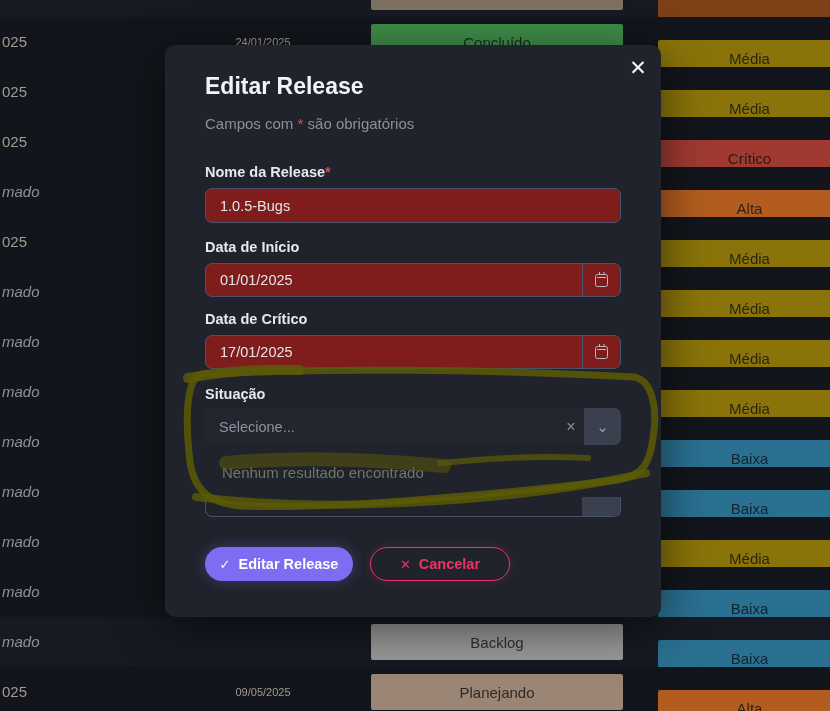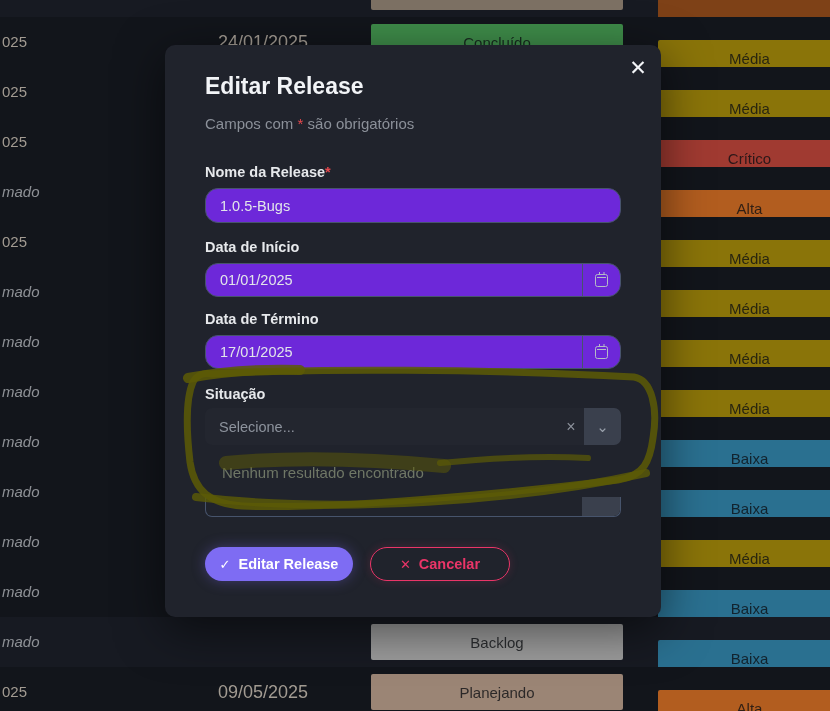--- a/index.html
+++ b/index.html
@@ -6,39 +6,39 @@
   .screen{
     position:relative;width:830px;height:711px;overflow:hidden;
     background:#0f1117;
     font-family:"Liberation Sans","DejaVu Sans",sans-serif;
     color:#e6e8ec;
   }
   
   .row{position:absolute;left:0;width:830px;height:50px;background:#12151b;border-bottom:1px solid #0ea5e9;}
   .row.light{background:#171a22;}
   .c1{position:absolute;left:2px;top:0;line-height:50px;font-size:15px;}
-  .c2{position:absolute;left:165px;width:196px;top:0;line-height:50px;font-size:18px;text-align:center;}
+  .c2{position:absolute;left:165px;width:196px;top:0;line-height:50px;font-size:11px;text-align:center;}
   .it{font-style:italic;color:#8e9196;}
   .dt{color:#a29b92;}
   .badge{position:absolute;top:7px;height:36px;border-radius:2px;background:transparent;
          display:flex;align-items:center;justify-content:center;
          font-size:15px;color:rgba(12,14,18,.78);text-align:center;}
   .badge.st{left:371px;width:252px;}
   .badge.pr{left:658px;width:183px;margin-top:16px;}
   
   .modal{position:absolute;left:165px;top:45px;width:496px;height:572px;background:#20232c;
          border-radius:10px;box-shadow:0 12px 48px rgba(0,0,0,.55);z-index:10;}
   .close{position:absolute;left:458px;top:8px;width:30px;height:30px;border:none;background:transparent;
          color:#f2f4f7;font-size:21px;line-height:30px;text-align:center;cursor:pointer;padding:0;}
   .title{position:absolute;left:40px;top:28px;font-size:23px;font-weight:600;color:#f2f4f7;}
   .subtitle{position:absolute;left:40px;top:70px;font-size:15px;color:#8b9099;}
   .star{color:#e5484d;}
   .lbl{position:absolute;left:40px;font-size:14.5px;font-weight:600;color:#e6e8eb;}
-  .inputbox{position:absolute;left:40px;width:416px;border:1px solid #47546c;border-radius:13px;
-            background:#6d28d9;display:flex;align-items:stretch;box-sizing:border-box;}
+  .inputbox{position:absolute;left:40px;width:416px;border:1px solid #47546c;border-radius:7px;
+            background:#7f1d1d;display:flex;align-items:stretch;box-sizing:border-box;}
   .inputbox input{flex:1;min-width:0;background:transparent;border:none;outline:none;color:#e2e5ea;
                   font-size:14.5px;padding:0 14px;font-family:inherit;}
   .calbtn{width:37px;border-left:1px solid #47546c;display:flex;align-items:center;justify-content:center;cursor:pointer;}
   .cal{width:13px;height:13px;border:1.5px solid #b6bcc6;border-radius:2.5px;position:relative;box-sizing:border-box;}
   .cal::before{content:"";position:absolute;left:1px;right:1px;top:2px;height:1.5px;background:#b6bcc6;}
   .cal::after{content:"";position:absolute;left:2.5px;top:-3px;width:1.5px;height:2px;background:#b6bcc6;box-shadow:4.5px 0 0 #b6bcc6;}
   .select{position:absolute;left:40px;top:363px;width:416px;height:37px;background:#23262f;
           border-radius:7px;display:flex;align-items:center;cursor:pointer;}
   .select .ph{flex:1;padding-left:14px;font-size:14.5px;color:#8d939d;}
   .select .clear{width:26px;text-align:center;color:#8b909a;font-size:16px;}
@@ -151,21 +151,21 @@
     </div>
 
     <div class="lbl" style="top:194px">Data de Início</div>
     <div class="inputbox" style="top:218px;height:34px">
       <input type="text" value="01/01/2025" style="">
       <div class="calbtn">
           <span class="cal"></span>
         </div>
     </div>
 
-    <div class="lbl" style="top:266px">Data de Término</div>
+    <div class="lbl" style="top:266px">Data de Crítico</div>
     <div class="inputbox" style="top:290px;height:34px">
       <input type="text" value="17/01/2025" style="">
       <div class="calbtn">
           <span class="cal"></span>
         </div>
     </div>
 
     <div class="lbl" style="top:341px">Situação</div>
     <div class="select">
       <span class="ph">Selecione...</span>

